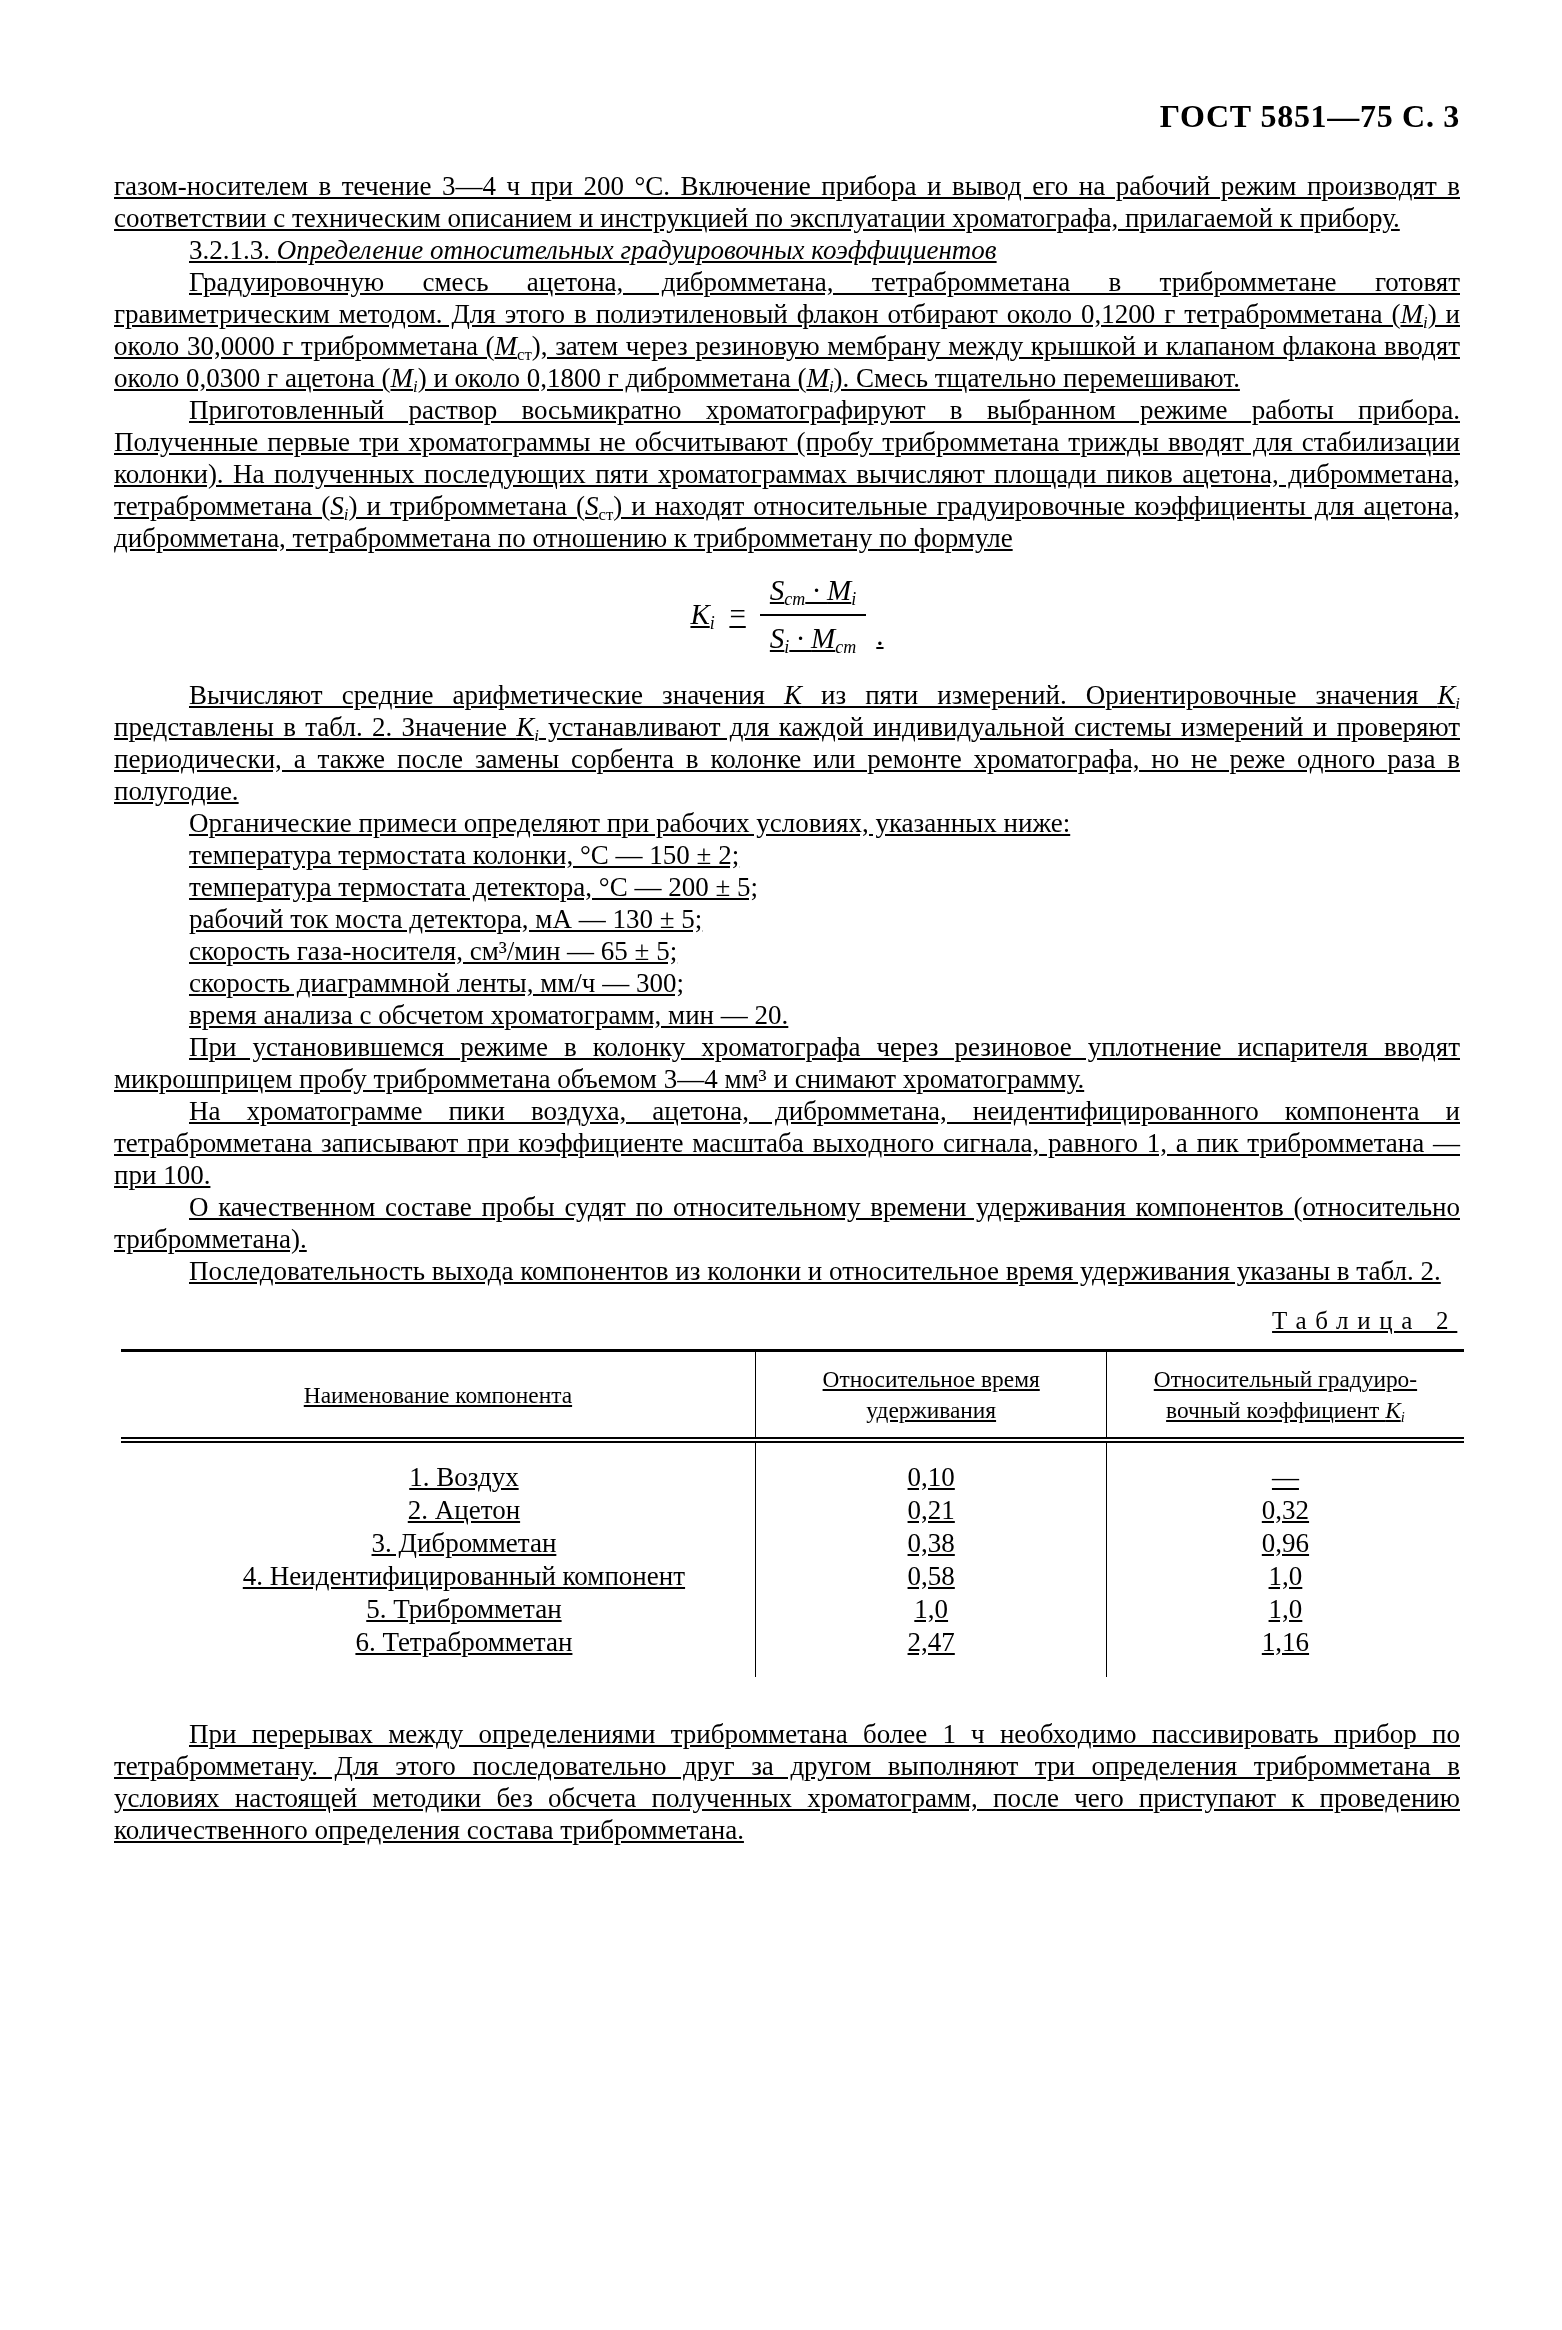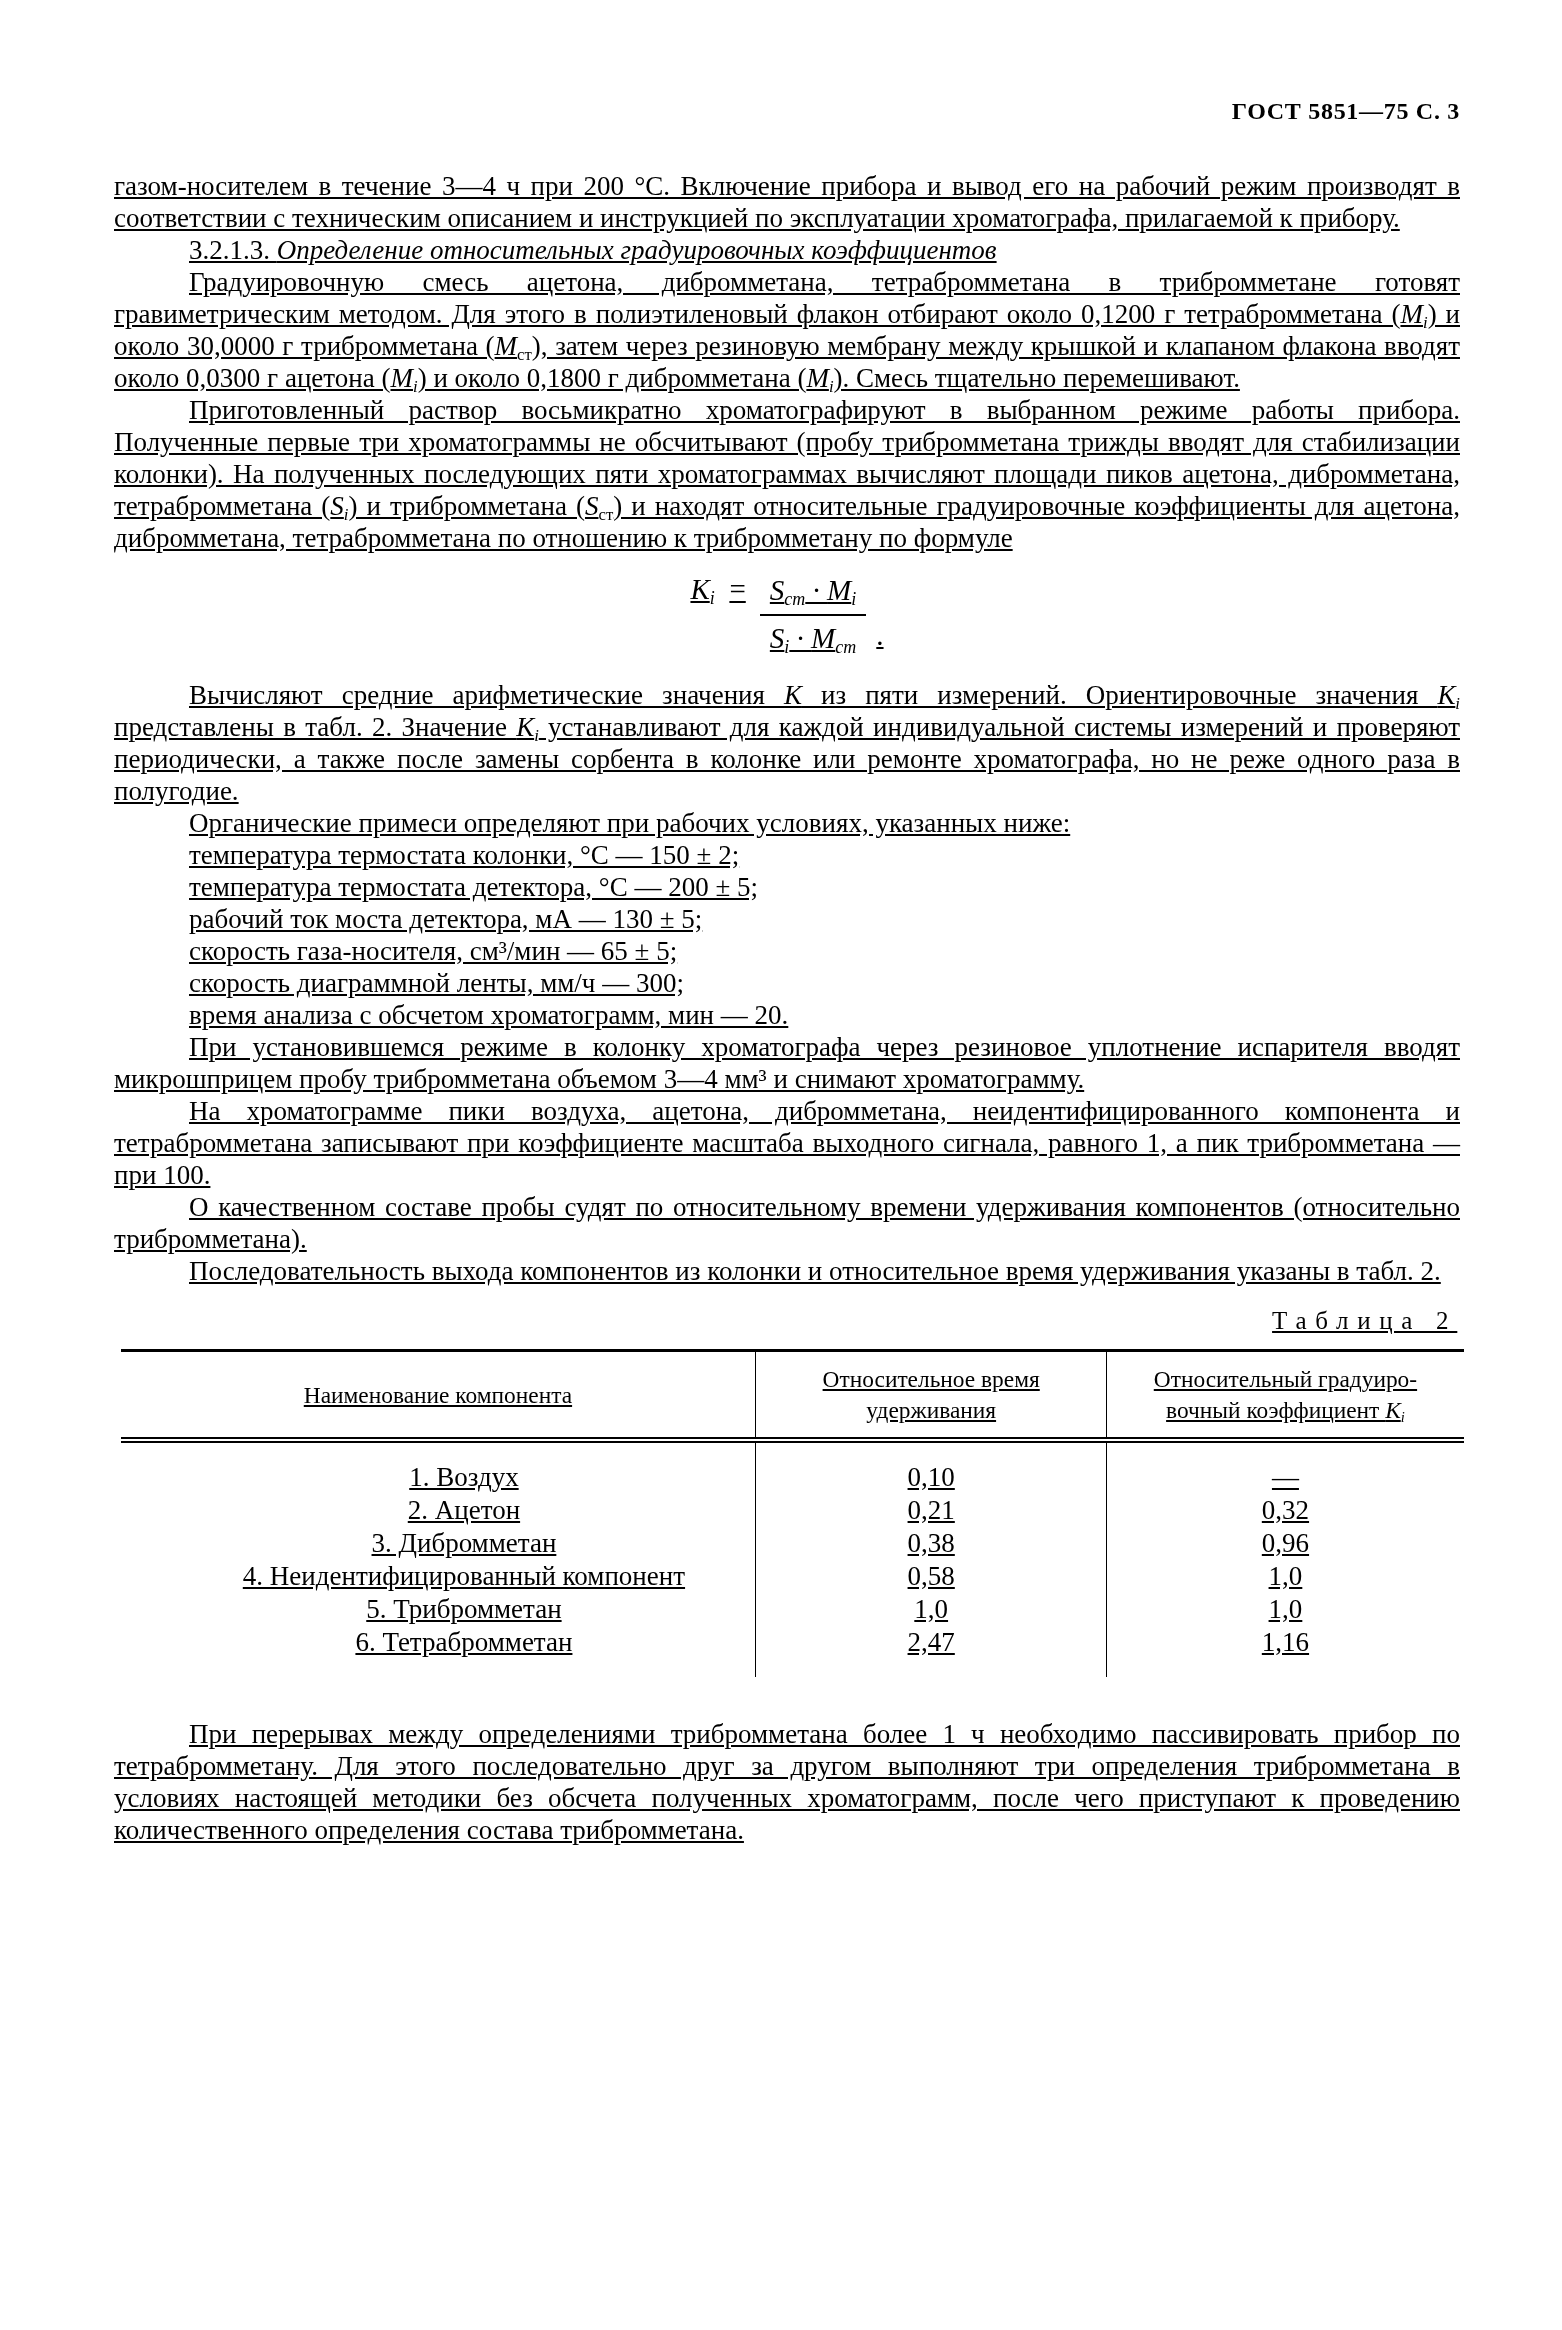--- a/index.html
+++ b/index.html
@@ -19,21 +19,21 @@
     inset: 0;
     background: #ffffff;
   }
   .page-header {
     position: absolute;
     top: 98px;
     left: 114px;
     width: 1346px;
     text-align: right;
     font-weight: bold;
-    font-size: 24px;
+    font-size: 32px;
     letter-spacing: 0.7px;
     white-space: nowrap;
   }
   .content {
     position: absolute;
     top: 170px;
     left: 114px;
     width: 1346px;
     font-size: 27px;
     line-height: 32px;
@@ -43,20 +43,21 @@
   .para { margin: 0; }
   .indent { text-indent: 75px; }
 
   .seg-i { font-style: italic; }
   .seg-sub { font-size: 62%; vertical-align: -0.28em; line-height: 0; }
 
   
   .formula {
     display: flex;
     justify-content: center;
+    align-items: center;
     margin: 20px 0 23px;
     font-size: 29px;
     line-height: 1.1;
     text-align: center;
   }
   .f-lhs { font-style: italic; }
   .f-eq { margin: 0 14.7px; }
   .frac {
     display: inline-flex;
     flex-direction: column;

